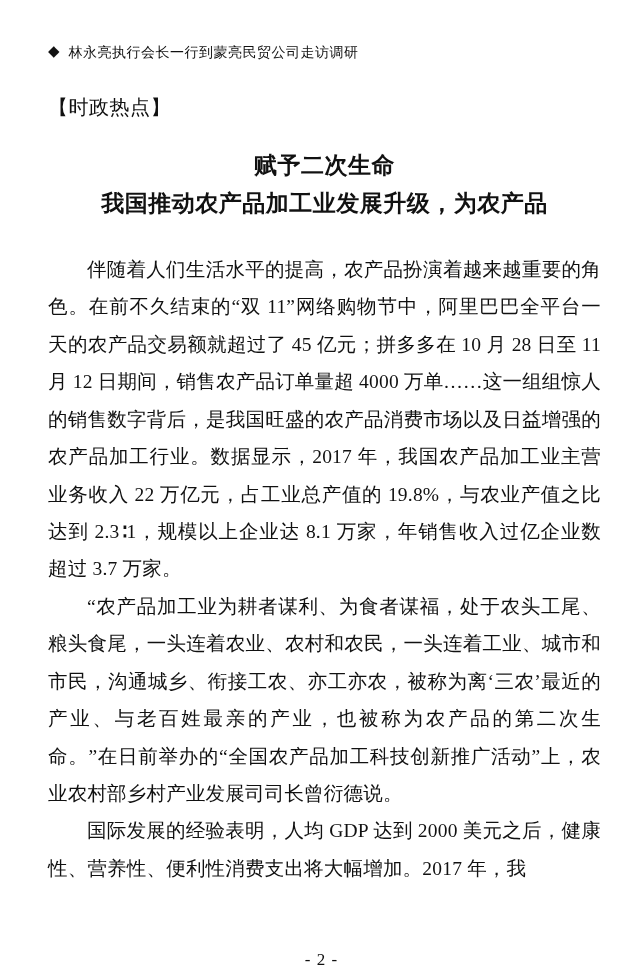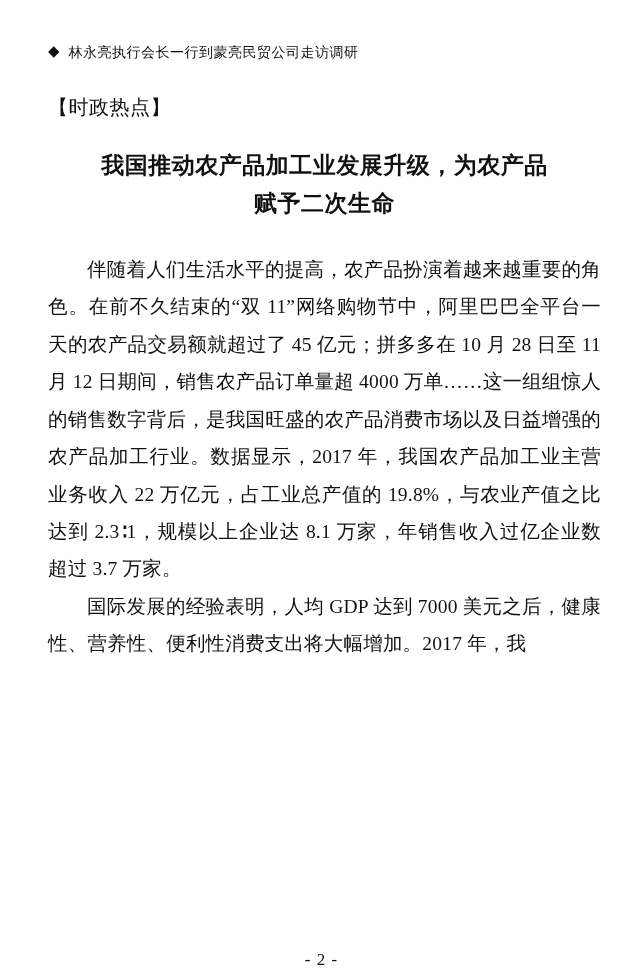--- a/index.html
+++ b/index.html
@@ -92,24 +92,25 @@
 <div class="page">
 
   <div class="header-line">
     <span class="diamond-icon">◆</span>
     <span class="header-text">林永亮执行会长一行到蒙亮民贸公司走访调研</span>
   </div>
 
   <div class="section-tag">【时政热点】</div>
 
   <div class="title">
+    <span class="line">赋予二次生命</span>
     <span class="line">我国推动农产品加工业发展升级，为农产品</span>
-    <span class="line">赋予二次生命</span>
   </div>
 
   <div class="body-copy">
     <p class="para">伴随着人们生活水平的提高，农产品扮演着越来越重要的角色。在前不久结束的“双 11”网络购物节中，阿里巴巴全平台一天的农产品交易额就超过了 45 亿元；拼多多在 10 月 28 日至 11 月 12 日期间，销售农产品订单量超 4000 万单……这一组组惊人的销售数字背后，是我国旺盛的农产品消费市场以及日益增强的农产品加工行业。数据显示，2017 年，我国农产品加工业主营业务收入 22 万亿元，占工业总产值的 19.8%，与农业产值之比达到 2.3∶1，规模以上企业达 8.1 万家，年销售收入过亿企业数超过 3.7 万家。</p>
-    <p class="para">国际发展的经验表明，人均 GDP 达到 7000 美元之后，健康性、营养性、便利性消费支出将大幅增加。2017 年，我</p>
+    <p class="para">“农产品加工业为耕者谋利、为食者谋福，处于农头工尾、粮头食尾，一头连着农业、农村和农民，一头连着工业、城市和市民，沟通城乡、衔接工农、亦工亦农，被称为离‘三农’最近的产业、与老百姓最亲的产业，也被称为农产品的第二次生命。”在日前举办的“全国农产品加工科技创新推广活动”上，农业农村部乡村产业发展司司长曾衍德说。</p>
+    <p class="para">国际发展的经验表明，人均 GDP 达到 2000 美元之后，健康性、营养性、便利性消费支出将大幅增加。2017 年，我</p>
   </div>
 
   <div class="page-number">- 2 -</div>
 
 </div>
 
 </body></html>

